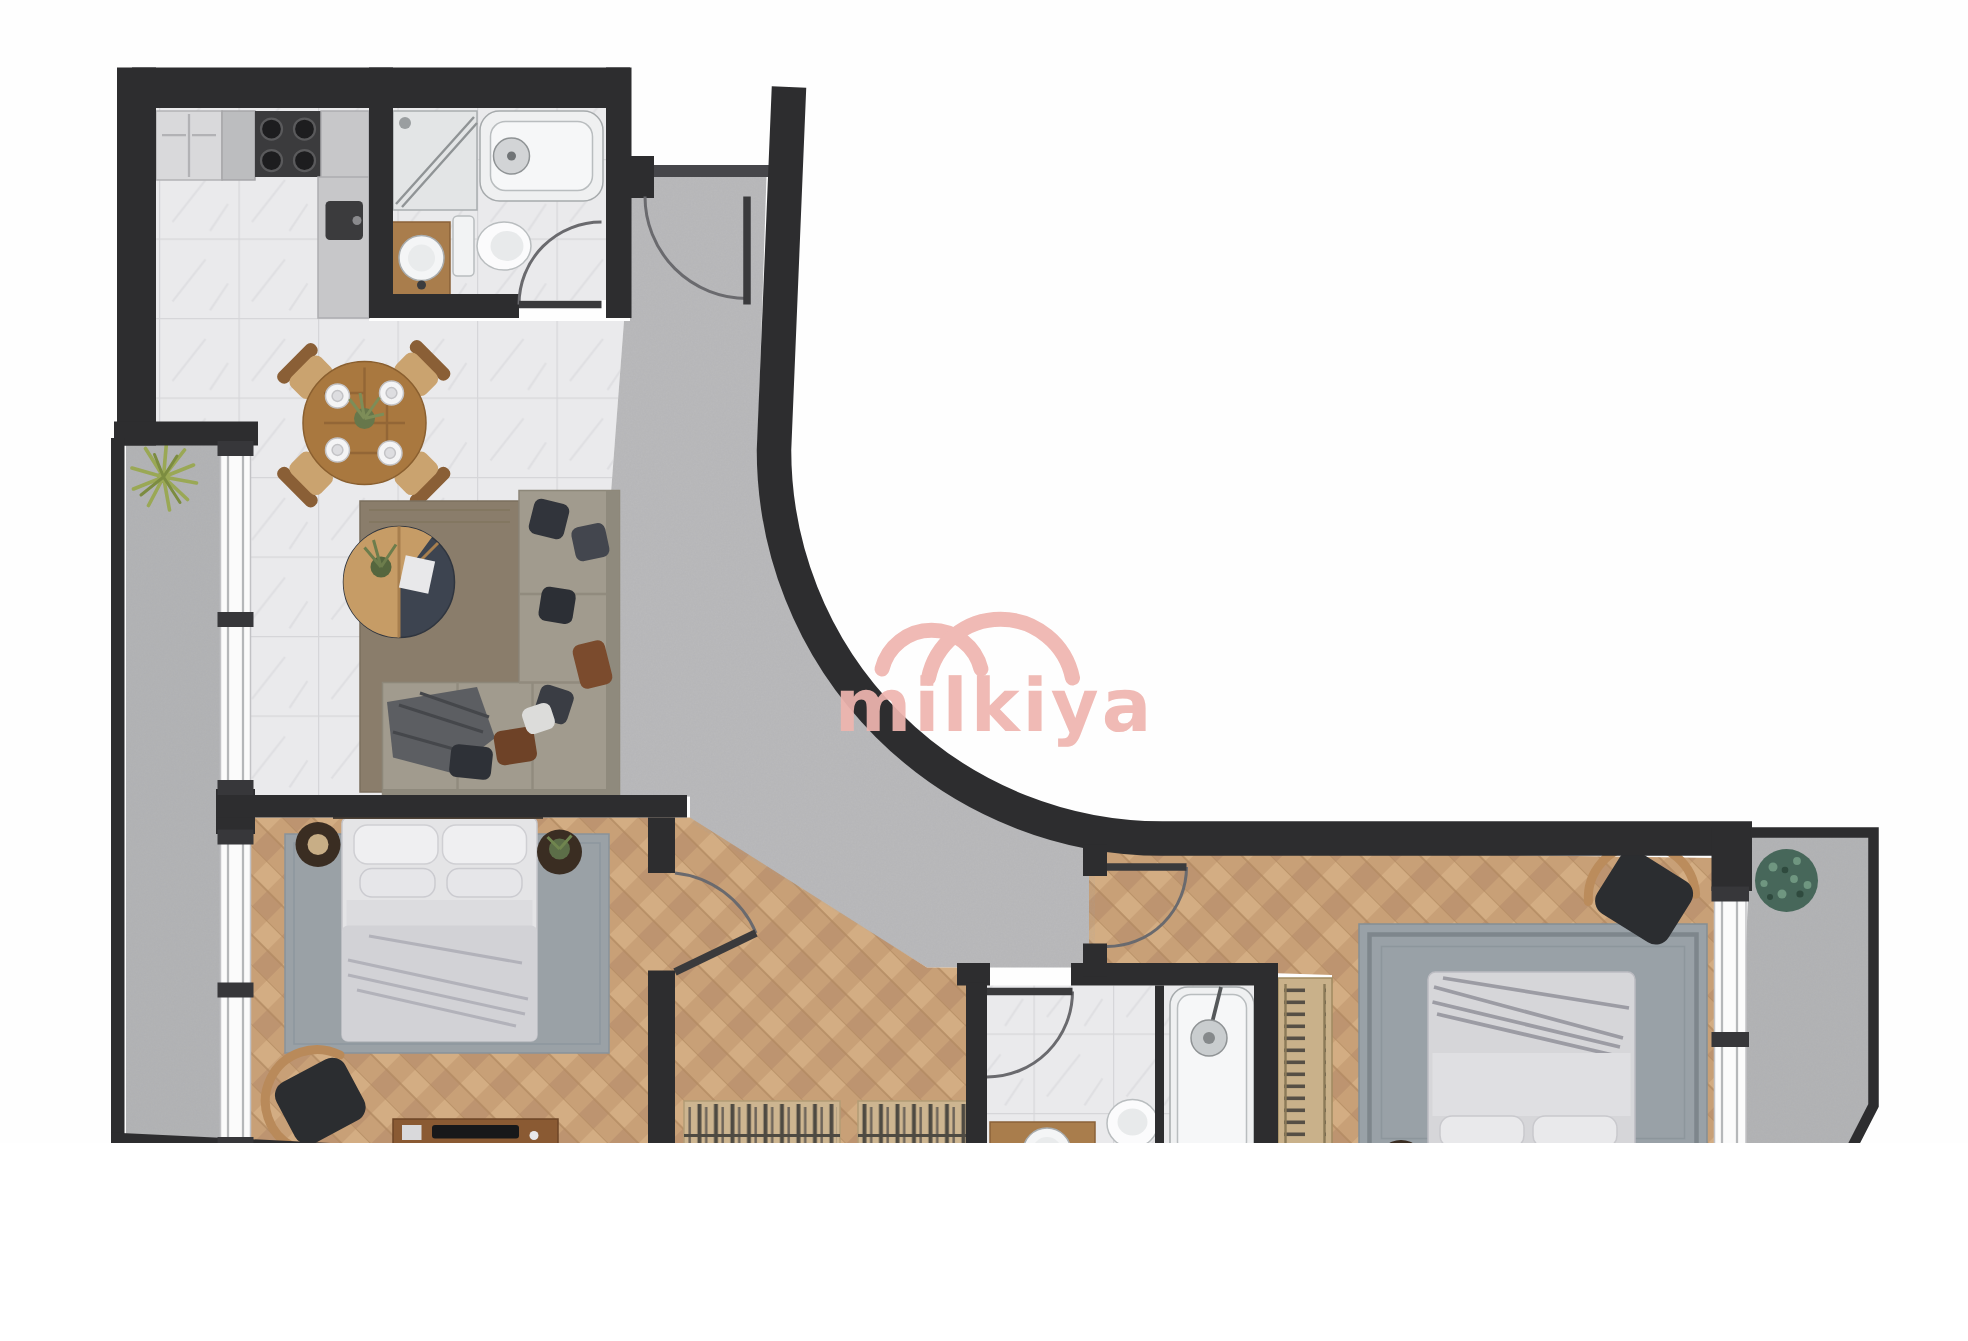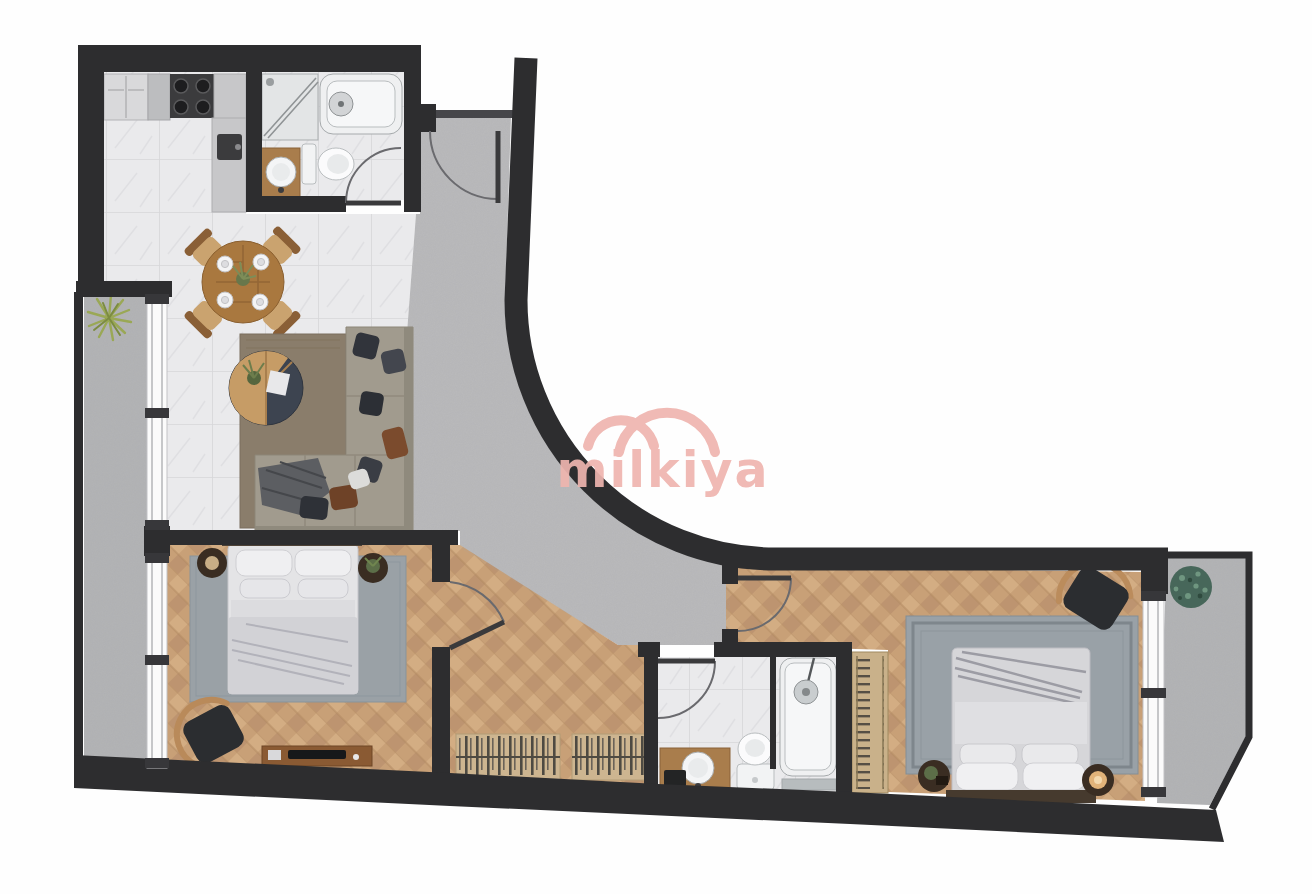--- a/index.html
+++ b/index.html
@@ -1,16 +1,16 @@
 <!DOCTYPE html>
 <html><head>
 <meta charset="utf-8">
 <style>
   html,body{margin:0;padding:0;background:#ffffff;}
-  #stage{position:relative;width:1312px;height:894px;background:#fefefe;overflow:hidden;
+  #stage{position:relative;width:1312px;height:762px;background:#fefefe;overflow:hidden;
          font-family:"DejaVu Sans","Liberation Sans",sans-serif;}
   #plan-svg{position:absolute;left:0;top:0;}
   .wm-text{font-weight:bold;letter-spacing:2px;}
 </style>
 </head>
 <body>
 
 <div id="stage">
 <svg id="plan-svg" width="1312" height="894" viewBox="0 0 1312 894">
   <defs>

